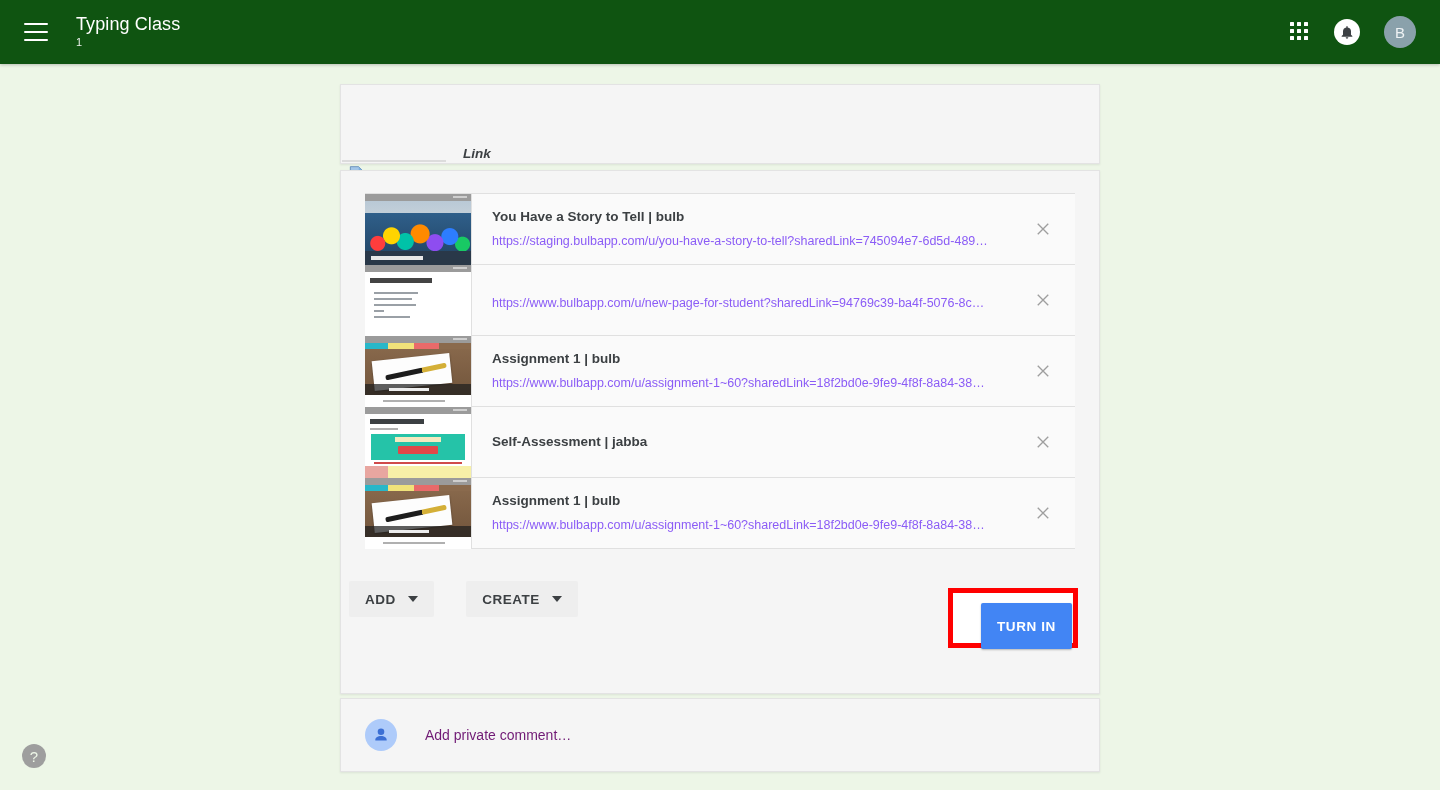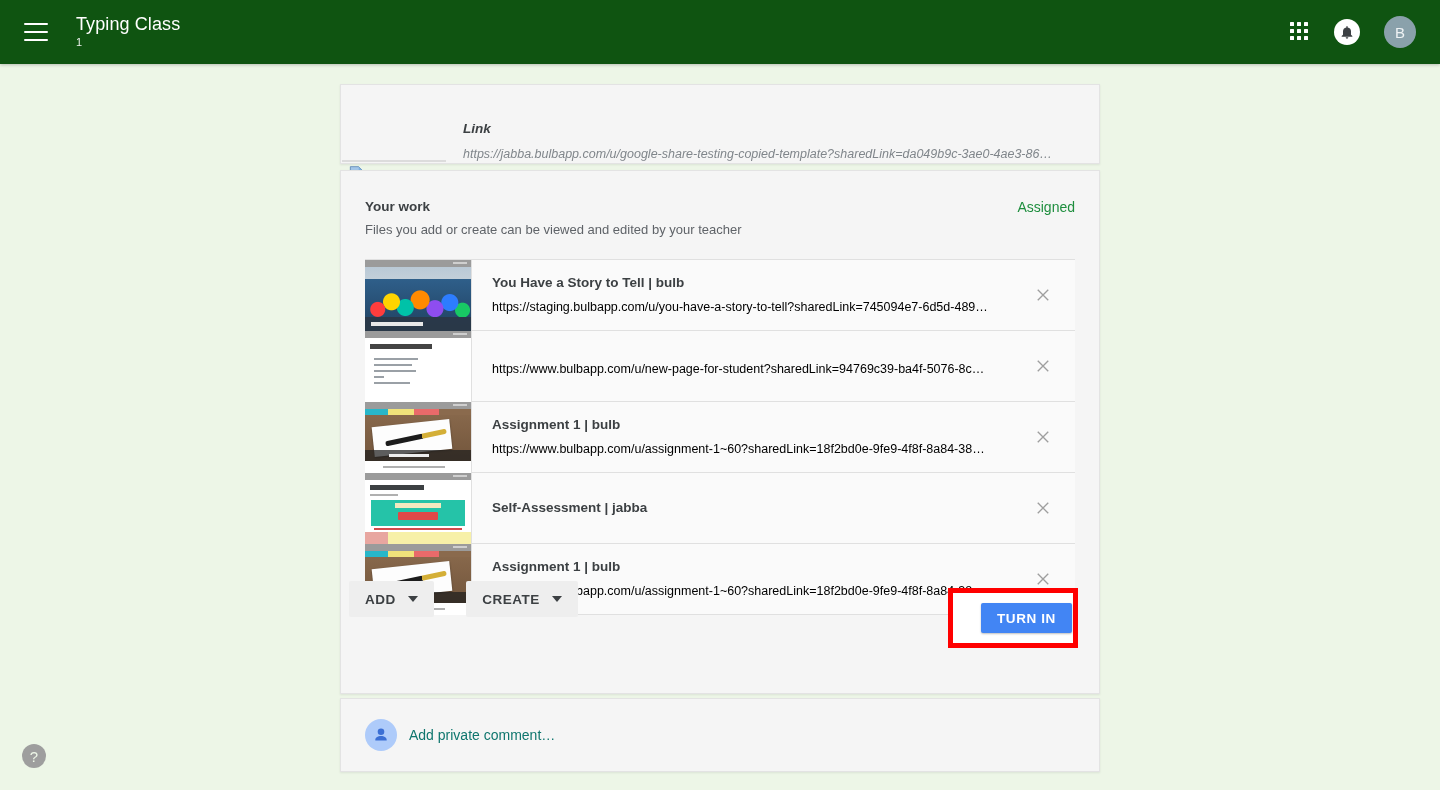--- a/index.html
+++ b/index.html
@@ -198,21 +198,21 @@
   .tb-self .yellow {
     position:absolute; left:0; right:0; bottom:0; height:12px;
     background:linear-gradient(90deg,#e8a6a0 0 22%, #f7f0a8 22% 100%);
   }
 
   .attach-text {
     flex:1; padding-left:20px; display:flex; flex-direction:column; justify-content:center;
   }
   .attach-title { font-size:13.5px; font-weight:bold; color:#3c4043; line-height:18px; }
   .attach-url {
-    font-size:12.5px; color:#000000; line-height:18px; margin-top:6px;
+    font-size:12.5px; color:#8b5cf6; line-height:18px; margin-top:6px;
     max-width:530px; overflow:hidden; white-space:nowrap; text-overflow:ellipsis;
   }
   .attach-close {
     width:64px; min-width:64px; display:flex; align-items:center; justify-content:center;
     cursor:pointer;
   }
   .x-icon { width:18px; height:18px; display:block; }
 
   
   .btn-row { position:absolute; left:8px; right:24px; top:410px; height:60px; }
@@ -225,33 +225,33 @@
   }
   .gbtn + .gbtn { margin-left:28px; }
   .caret { width:0;height:0;border-left:5px solid transparent;border-right:5px solid transparent;border-top:6px solid #3c4043; }
 
   .turnin-highlight {
     position:absolute; left:599px; top:7px; width:130px; height:60px;
     border:5px solid #ff0000; background:#ffffff;
   }
   .turnin-btn {
     position:absolute; left:28px; top:10px;
-    width:91px; height:30px;
+    width:91px; height:46px;
     background:#4285f4; color:#fff;
     border:none; border-radius:2px;
     font-size:13.5px; font-weight:bold; letter-spacing:.6px;
     cursor:pointer; font-family:"Liberation Sans", sans-serif;
     box-shadow: 0 1px 2px rgba(0,0,0,.25);
   }
 
   
   #comment-card { top:698px; height:74px; display:flex; align-items:center; }
   .c-avatar { margin-left:24px; width:32px; height:32px; border-radius:50%; background:#aecbfa;
     display:flex; align-items:center; justify-content:center; }
-  .c-placeholder { margin-left:12px; font-size:14px; color:#0f766e; cursor:text; }
+  .c-placeholder { margin-left:28px; font-size:14px; color:#701a75; cursor:text; }
 
   
   .help-btn {
     position:absolute; left:22px; top:744px; width:24px; height:24px;
     border-radius:50%; background:#9e9e9e; color:#edf6e7;
     display:flex; align-items:center; justify-content:center;
     font-size:15px; cursor:pointer;
   }
 </style>
 </head>
@@ -292,30 +292,24 @@
   <div class="link-thumb">
     <svg class="broken-img" viewBox="0 0 24 24">
       <path fill="#a3c6e8" stroke="#5b87b5" stroke-width="1" d="M4 2h10l6 6v14H4z"></path>
       <path fill="#7fb0dd" d="M14 2l6 6h-6z"></path>
       <path fill="#2e9b3f" d="M5 14l4-4 4 4 2-2 4 4v5H5z"></path>
       <path fill="#ffffff" d="M4 12h6v2H4z" opacity=".5"></path>
     </svg>
   </div>
   <div class="link-text">
     <div class="link-title">Link</div>
-    <div class="link-url">https://jabba.bulbapp.com/u/google-share-testing-copied-template?sharedLink=da049b9c-3ae0-4ae3-86…</div>
   </div>
 </div>
 
 <div class="card" id="work-card">
-  <div class="work-head">
-    <div class="work-title">Your work</div>
-    <div class="work-sub">Files you add or create can be viewed and edited by your teacher</div>
-    <div class="assigned">Assigned</div>
-  </div>
 
   <div class="attach-list">
 
     <div class="attach-row">
       <div class="thumb">
         <span class="chrome"></span>
         <div class="thumb-body tb-story">
           <div class="crowd"></div>
             <div class="caption"></div>
         </div>

